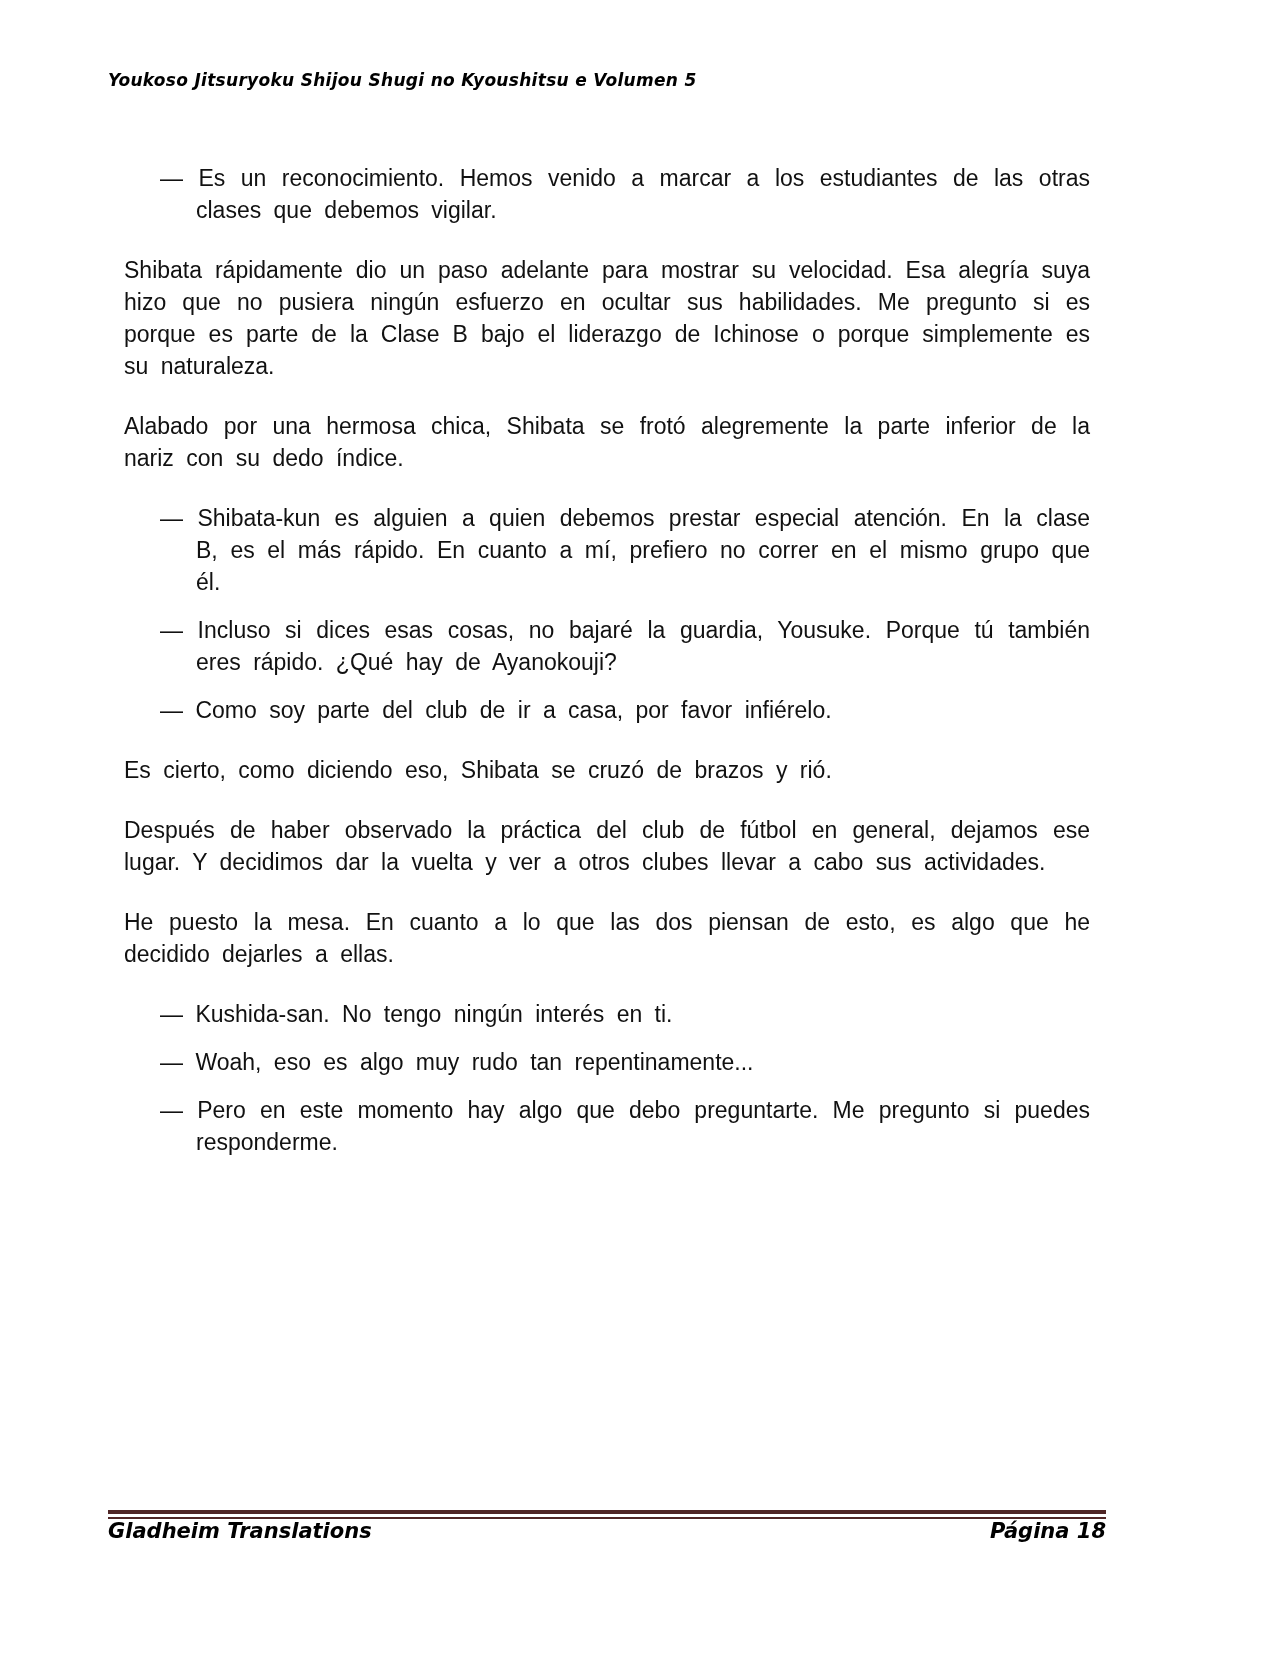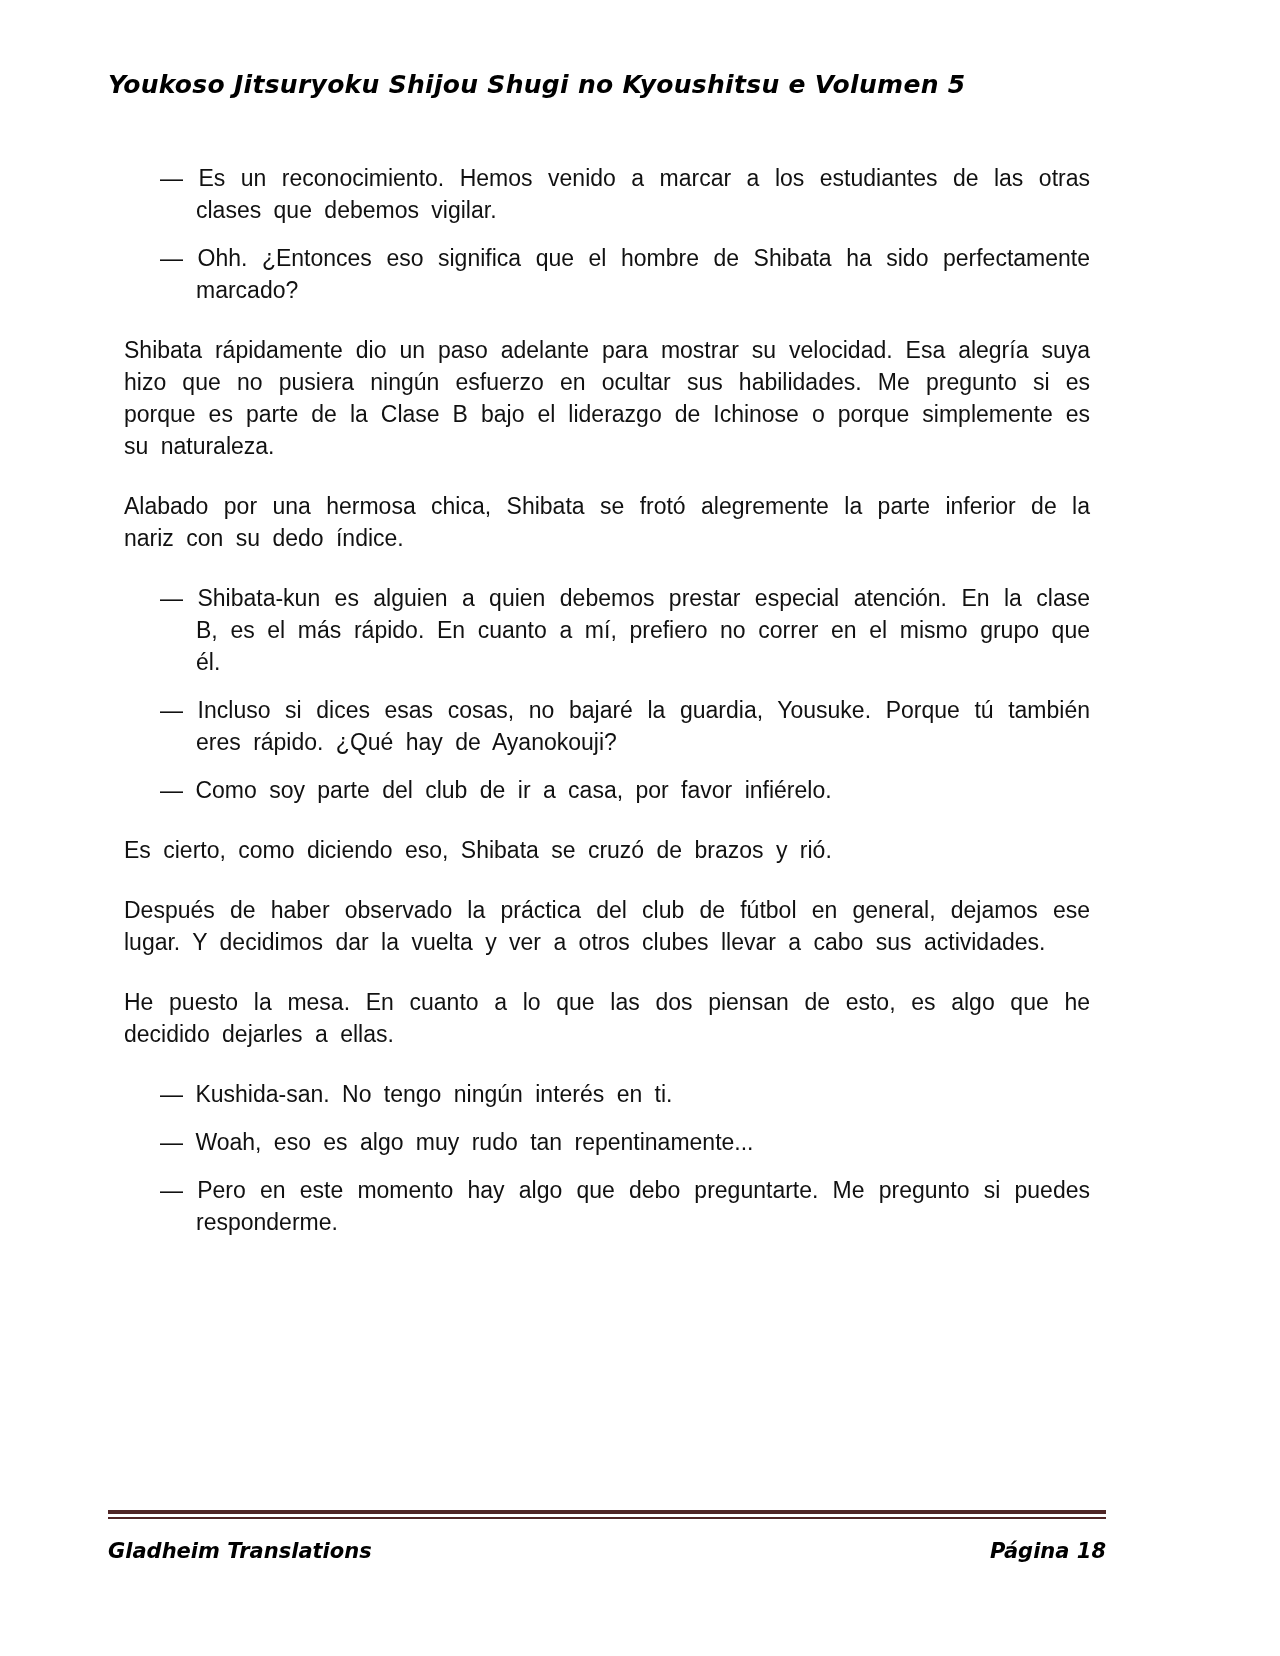--- a/index.html
+++ b/index.html
@@ -13,21 +13,21 @@
     overflow: hidden;
   }
   .header-title {
     position: absolute;
     top: 70px;
     left: 108px;
     width: 998px;
     font-family: "DejaVu Sans", sans-serif;
     font-weight: bold;
     font-style: italic;
-    font-size: 25px;
+    font-size: 17px;
     letter-spacing: 0.3px;
     color: #000000;
   }
   .content {
     position: absolute;
     top: 146px;
     left: 108px;
     width: 998px;
   }
   .para, .dline {
@@ -52,40 +52,39 @@
   }
   .footer-rule {
     height: 3px;
     border-top: 4px solid #4f2626;
     border-bottom: 2px solid #4f2626;
   }
   .footer-row {
     display: flex;
     justify-content: space-between;
     align-items: baseline;
-    margin-top: 20px;
+    margin-top: 0;
     font-family: "DejaVu Sans", sans-serif;
     font-weight: bold;
     font-style: italic;
     font-size: 21px;
     color: #000000;
   }
 </style>
 </head>
 <body>
 
 <div class="page">
 
   <div class="header-title">Youkoso Jitsuryoku Shijou Shugi no Kyoushitsu e Volumen 5</div>
 
   <main class="content">
 
     <div class="dialogue">
       <p class="dline">— Es un reconocimiento. Hemos venido a marcar a los estudiantes de las otras clases que debemos vigilar.</p>
-      <p class="dline">— Ohh. ¿Entonces eso significa que el hombre de Shibata ha sido perfectamente marcado?</p>
     </div>
 
     <p class="para">Shibata rápidamente dio un paso adelante para mostrar su velocidad. Esa alegría suya hizo que no pusiera ningún esfuerzo en ocultar sus habilidades. Me pregunto si es porque es parte de la Clase B bajo el liderazgo de Ichinose o porque simplemente es su naturaleza.</p>
 
 
     <p class="para">Alabado por una hermosa chica, Shibata se frotó alegremente la parte inferior de la nariz con su dedo índice.</p>
 
     <div class="dialogue">
       <p class="dline">— Shibata-kun es alguien a quien debemos prestar especial atención. En la clase B, es el más rápido. En cuanto a mí, prefiero no correr en el mismo grupo que él.</p>
       <p class="dline">— Incluso si dices esas cosas, no bajaré la guardia, Yousuke. Porque tú también eres rápido. ¿Qué hay de Ayanokouji?</p>

